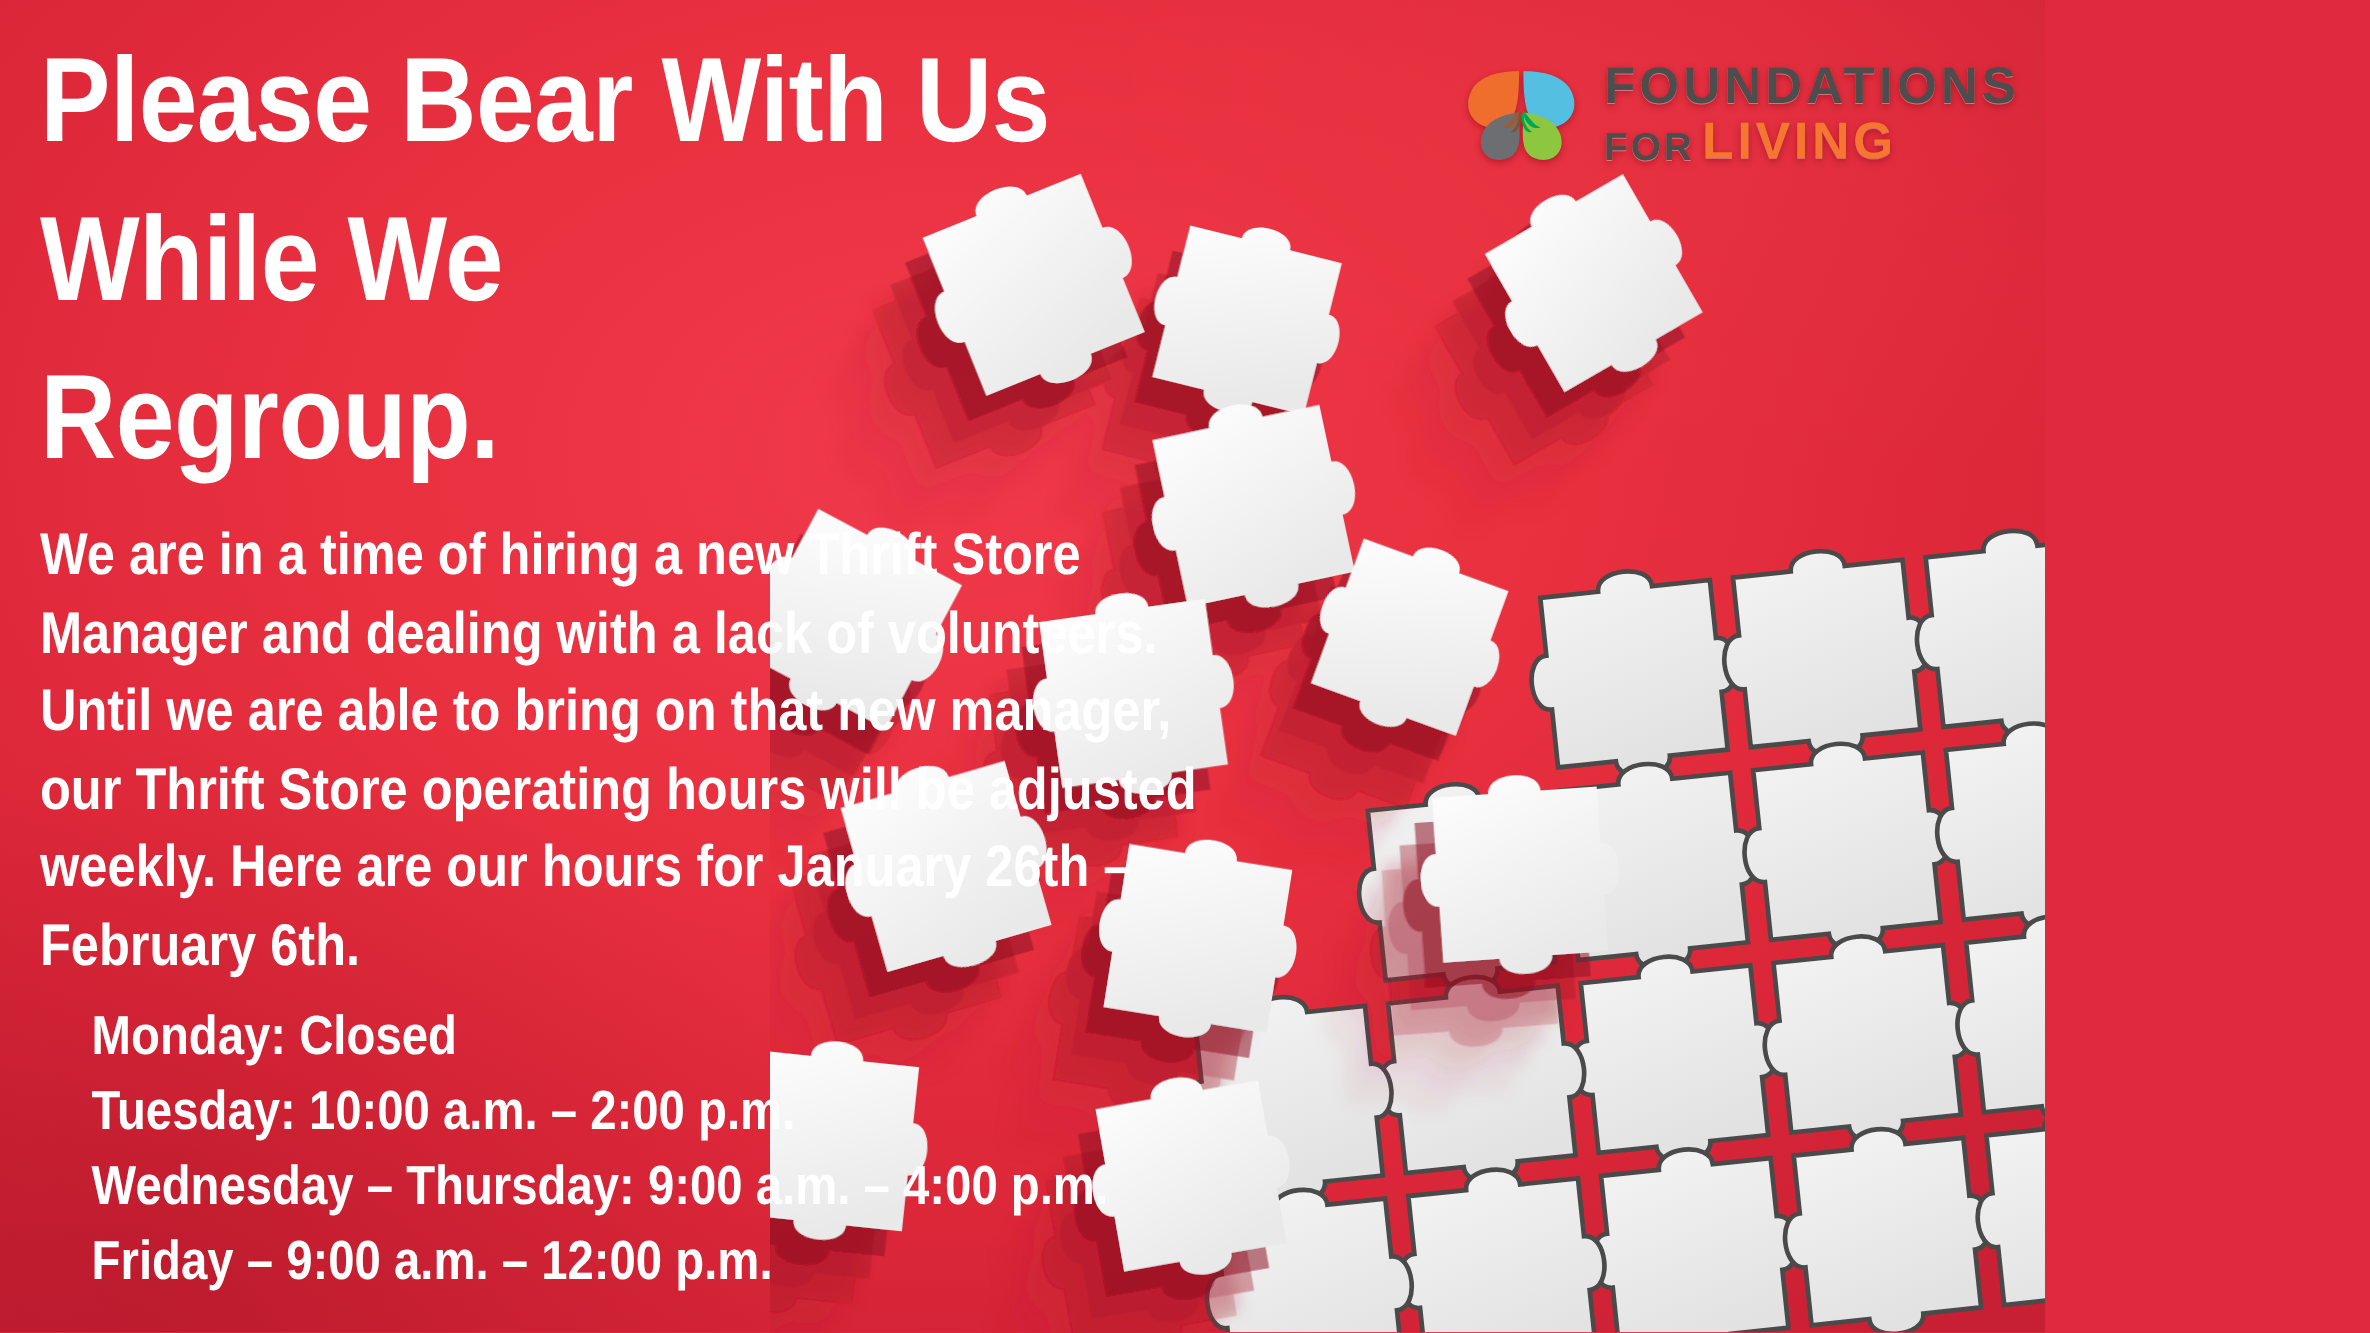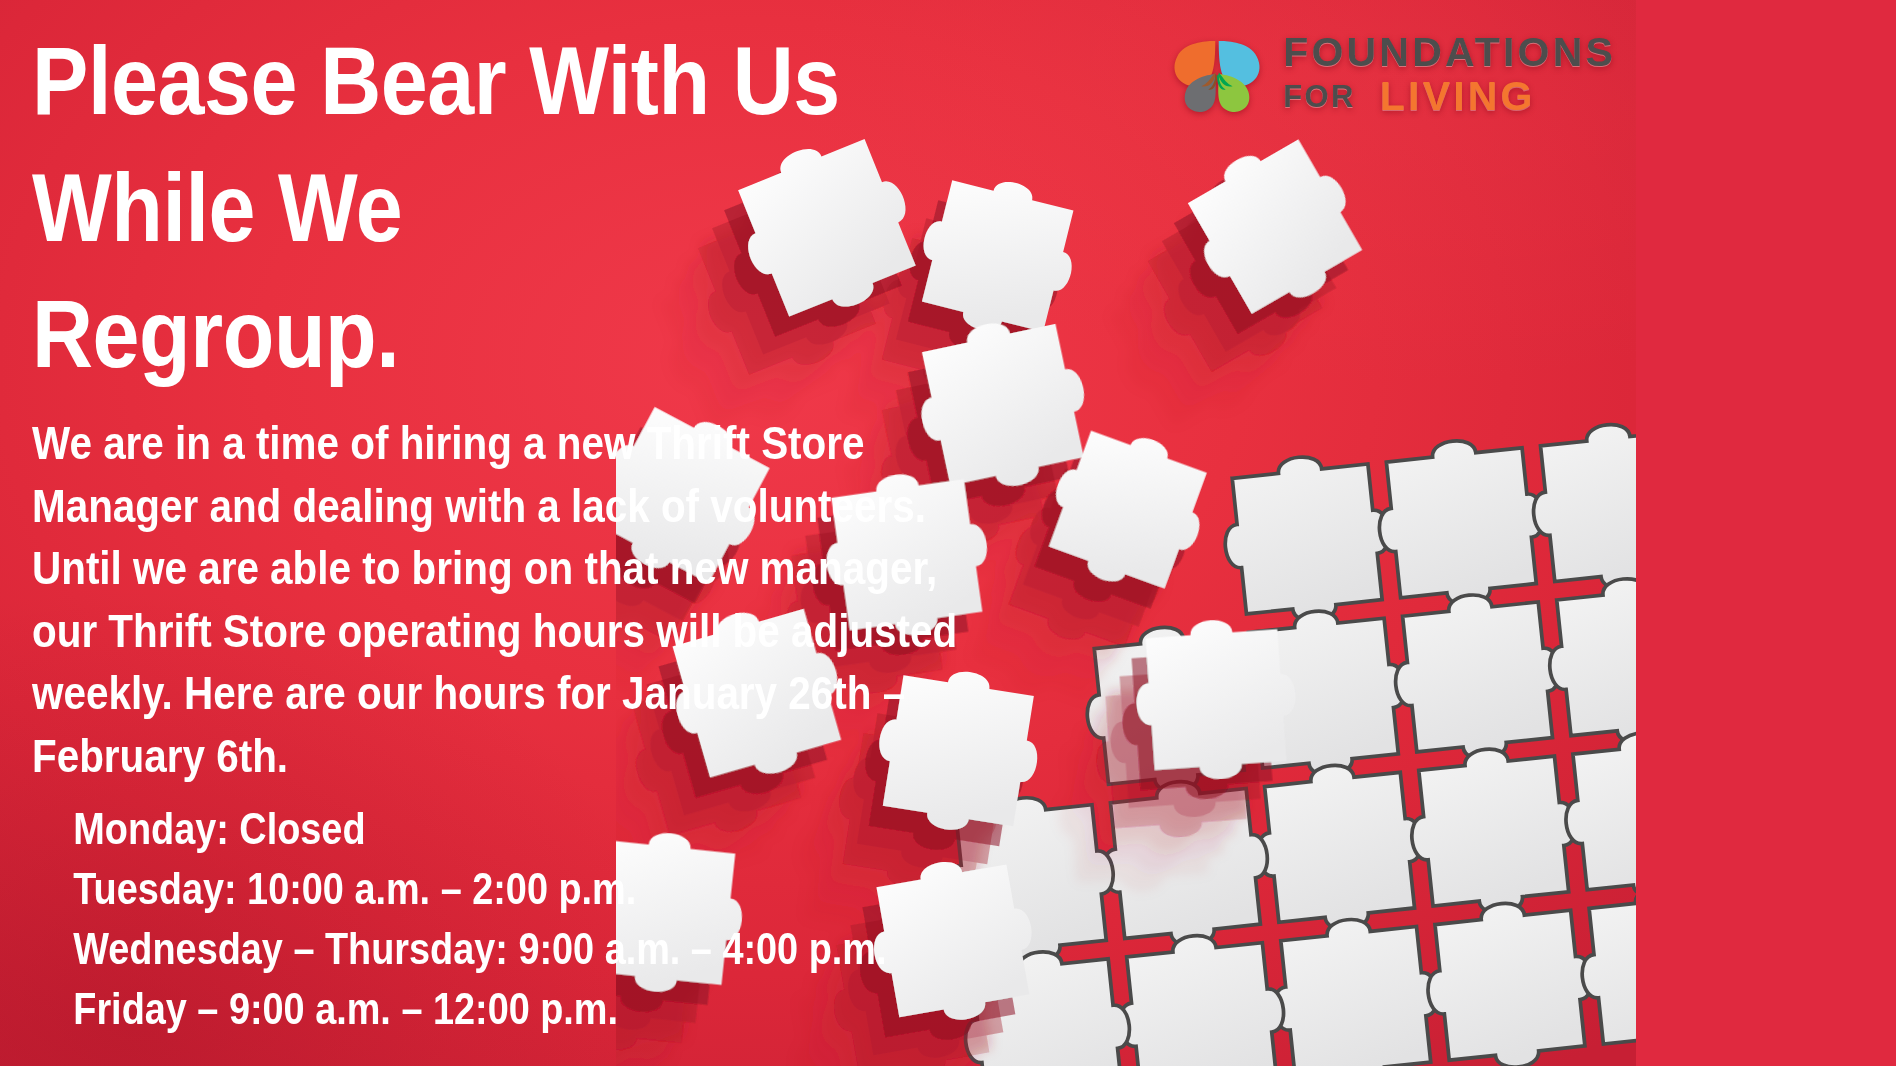--- a/index.html
+++ b/index.html
@@ -62,34 +62,34 @@
     font-size:44px;
     line-height:1.36;
     color:#ffffff;
     transform:scaleX(.86);
     transform-origin:left top;
   }
   #hours li{white-space:nowrap;}
 
   
   #logo{
-    position:absolute;right:20px;top:22px;
+    position:absolute;right:20px;top:38px;
     display:flex;align-items:center;gap:14px;
     filter:drop-shadow(0 2px 3px rgba(120,0,15,.45));
   }
   #logo-mark{width:104px;height:104px;flex:0 0 auto;}
   #logo-text{display:flex;flex-direction:column;justify-content:center;line-height:1;}
   .logo-line1{
     font-family:"Liberation Sans",sans-serif;
     font-weight:bold;font-size:41px;letter-spacing:3.2px;
     color:#4d4d4d;
     text-shadow:0 1px 0 rgba(255,255,255,.35);
   }
   .logo-line2{
-    display:flex;align-items:center;gap:24px;
+    display:flex;align-items:flex-end;gap:6px;
     font-family:"Liberation Sans",sans-serif;
     font-weight:bold;font-size:41px;letter-spacing:3.2px;
     margin-top:3px;
   }
   .logo-for{font-size:31px;letter-spacing:2.4px;color:#4d4d4d;text-shadow:0 1px 0 rgba(255,255,255,.35);}
   .logo-living{color:#f4762f;text-shadow:0 1px 0 rgba(255,255,255,.3);}
 </style>
 </head>
 <body>
 

